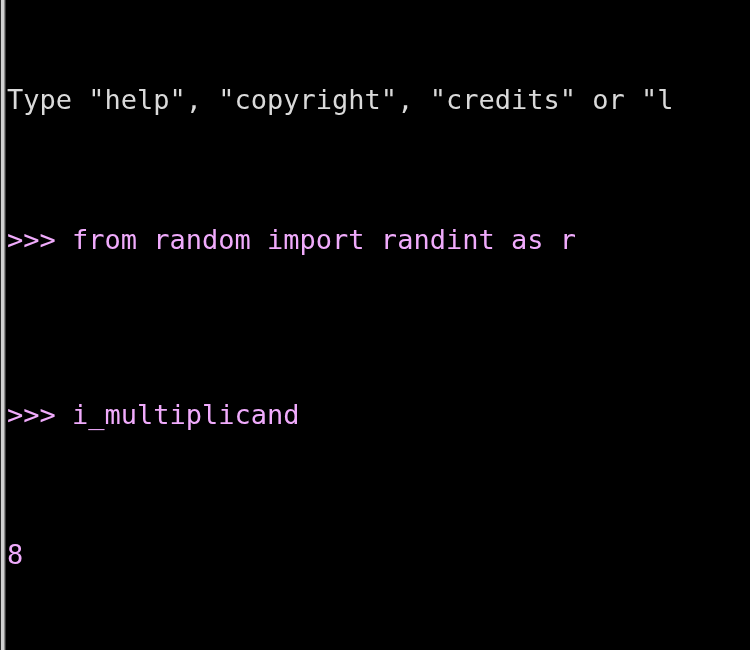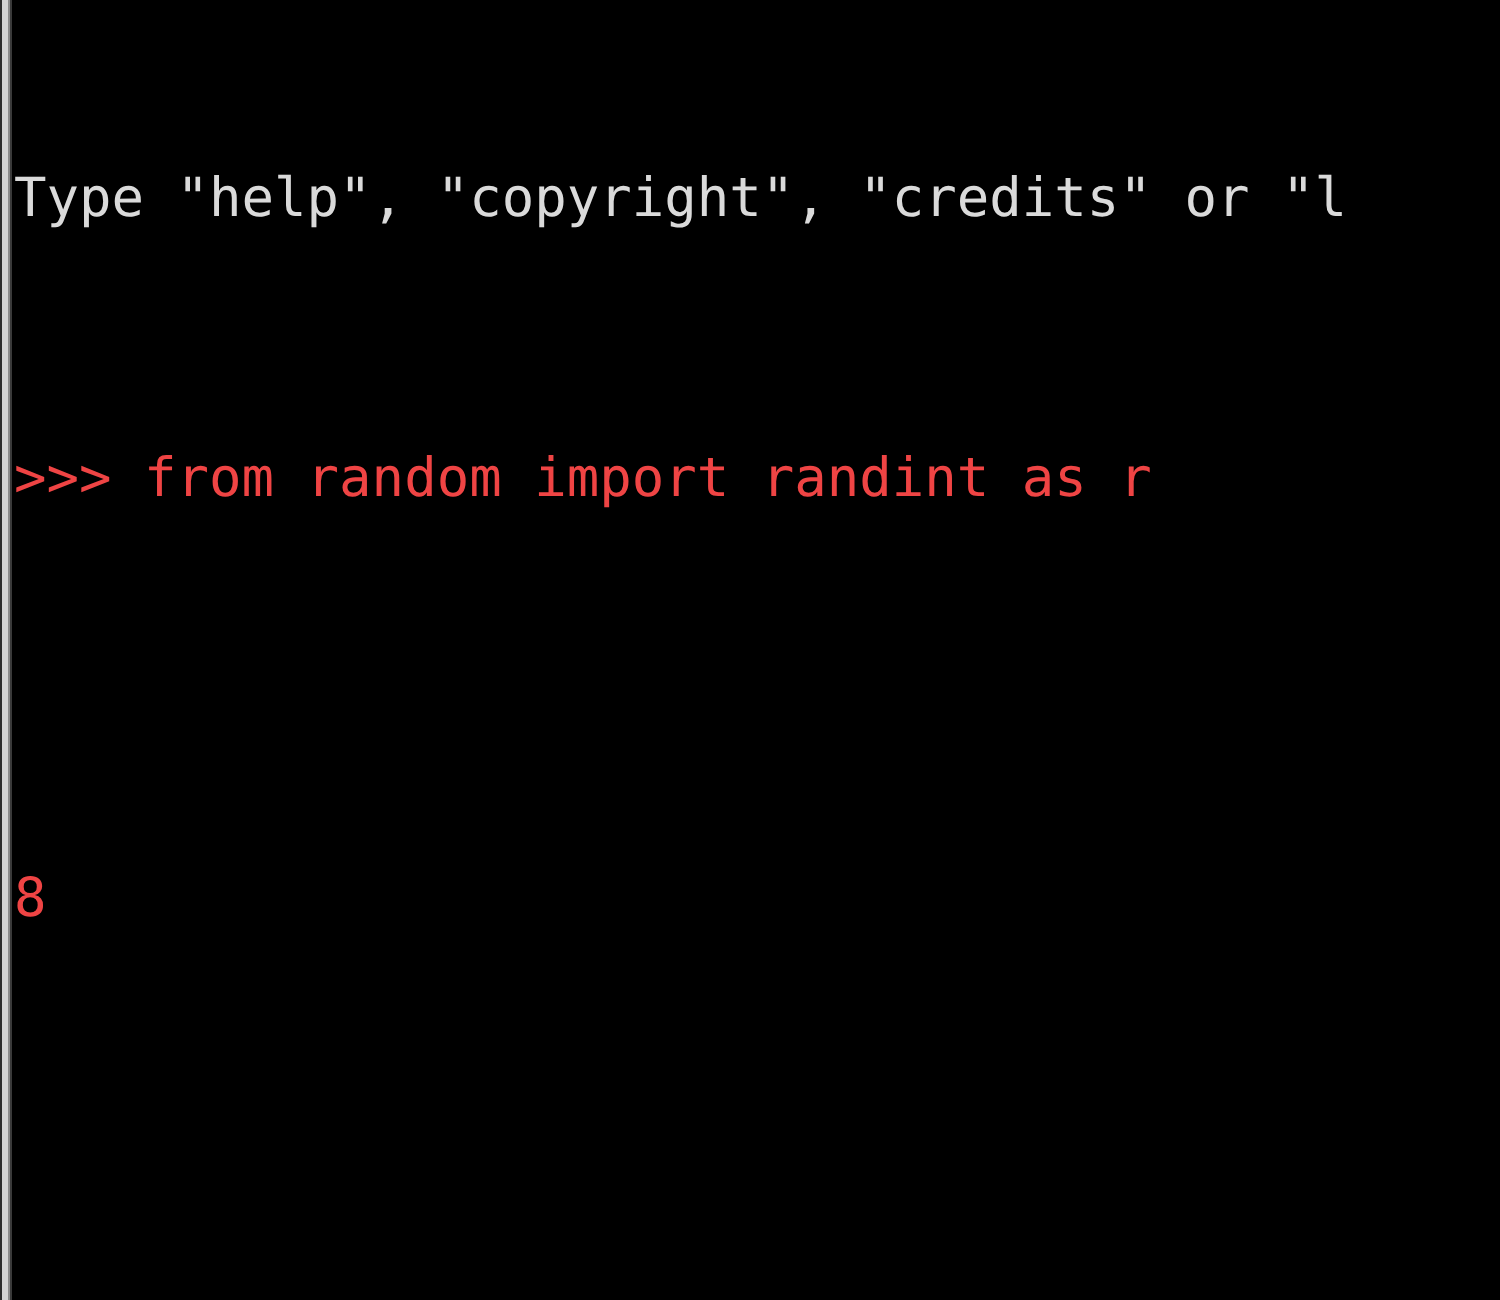--- a/index.html
+++ b/index.html
@@ -54,21 +54,21 @@
     font-size: 27px;
     line-height: 35px;
     letter-spacing: 0px;
     color: #e9e9e9;
     white-space: pre;
   }
 
   .term-line {
     height: 35px;
     white-space: pre;
-    color: #ef4444;
+    color: #f0abfc;
     position: relative;
   }
 
   .term-line.clipped {
     color: #dadada;
   }
 </style>
 </head>
 <body>
 
@@ -77,20 +77,21 @@
   <div id="left-border"></div>
 
   <div id="screen">
     <div id="buffer">
 
       <div class="term-line clipped">Type "help", "copyright", "credits" or "l</div>
 
       <div class="term-line">&gt;&gt;&gt; from random import randint as r</div>
 
 
+      <div class="term-line">&gt;&gt;&gt; i_multiplicand</div>
 
       <div class="term-line">8</div>
 
       
 
       
 
       
 
       

